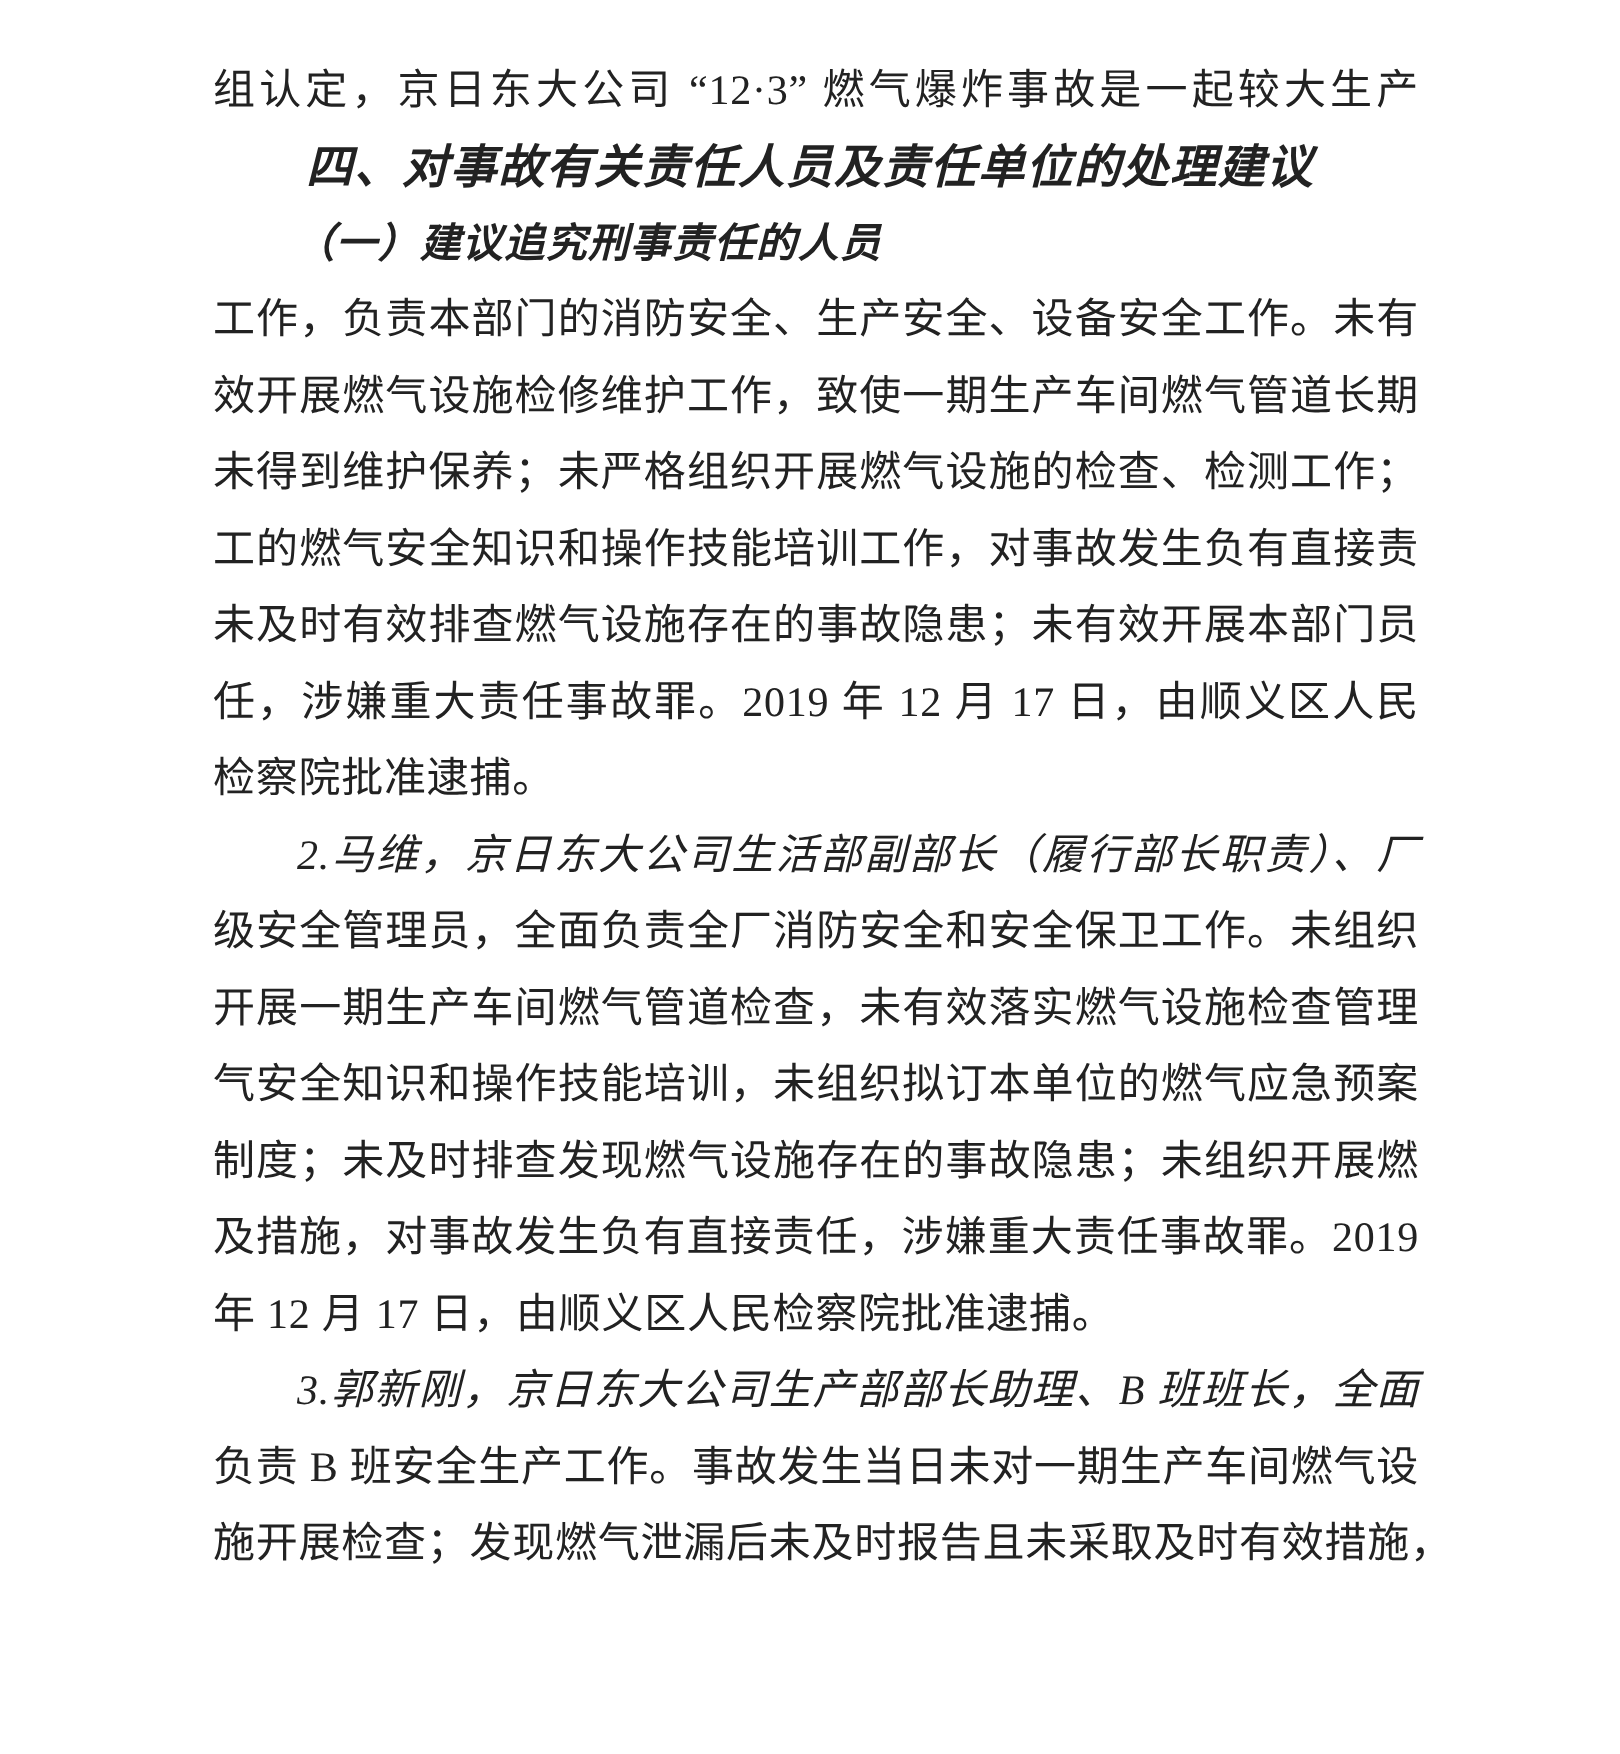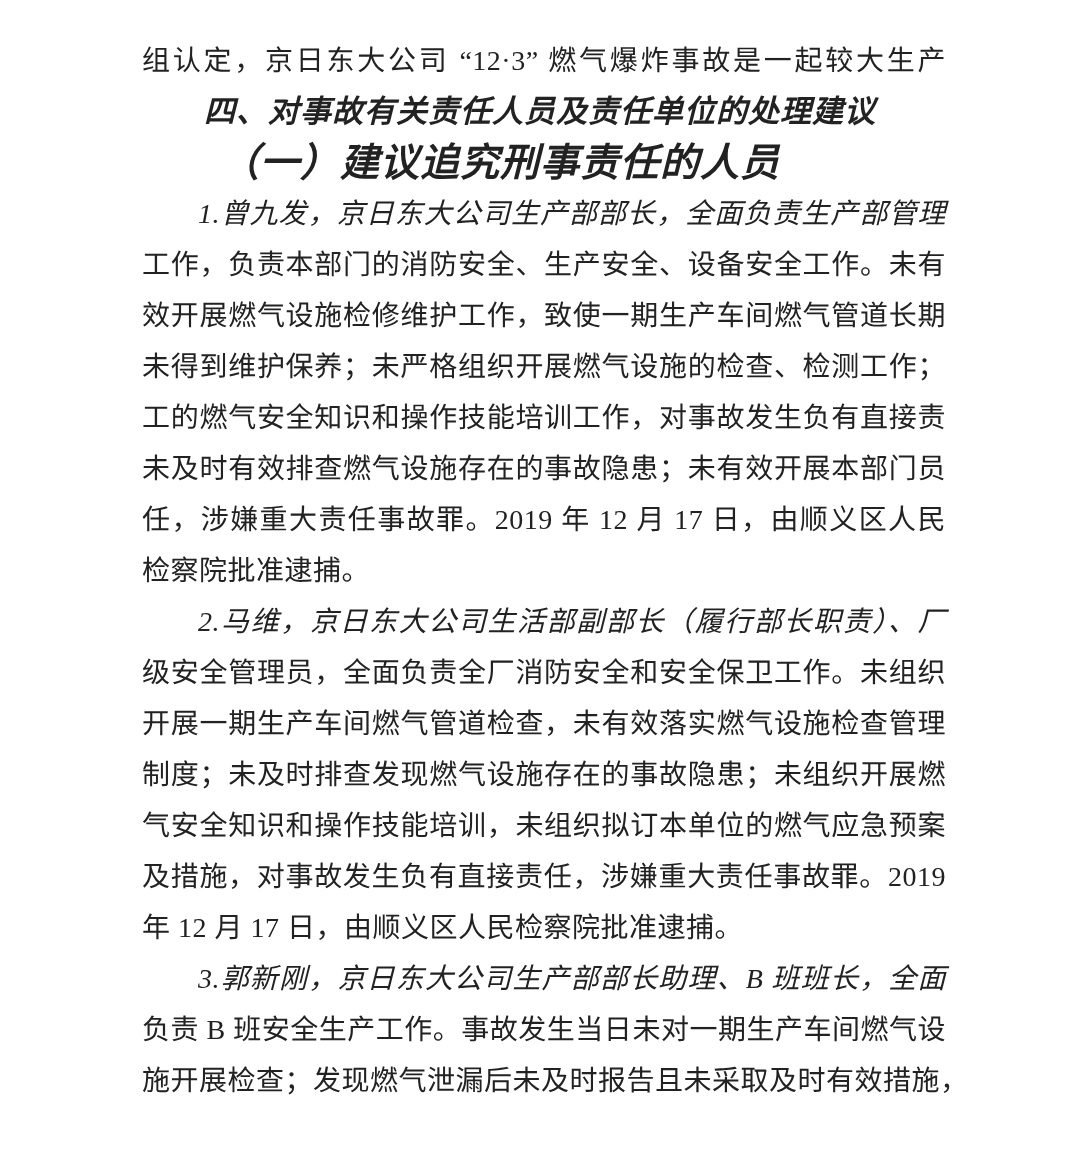--- a/index.html
+++ b/index.html
@@ -41,54 +41,53 @@
   .block.h1 .line {
     font-family: "Liberation Sans", sans-serif;
     font-weight: 700;
     font-size: 31px;
     letter-spacing: 1px;
   }
   
   .block.h2 .line {
     font-family: "Liberation Serif", serif;
     font-weight: 700;
-    font-size: 39px;
+    font-size: 27px;
     letter-spacing: 1px;
   }
 </style>
 </head>
 <body>
 
 <main class="page">
 
 <div class="block body">
       <div class="line fill">组认定，京日东大公司 “12·3” 燃气爆炸事故是一起较大生产</div>
     </div>
     <div class="block h1">
       <div class="line indent">四、对事故有关责任人员及责任单位的处理建议</div>
     </div>
     <div class="block h2">
       <div class="line indent">（一）建议追究刑事责任的人员</div>
     </div>
     <div class="block body">
-      <div class="line indent fill">1.曾九发，京日东大公司生产部部长，全面负责生产部管理</div>
       <div class="line fill">工作，负责本部门的消防安全、生产安全、设备安全工作。未有</div>
       <div class="line fill">效开展燃气设施检修维护工作，致使一期生产车间燃气管道长期</div>
       <div class="line fill">未得到维护保养；未严格组织开展燃气设施的检查、检测工作；</div>
       <div class="line fill">工的燃气安全知识和操作技能培训工作，对事故发生负有直接责</div>
       <div class="line fill">未及时有效排查燃气设施存在的事故隐患；未有效开展本部门员</div>
       <div class="line fill">任，涉嫌重大责任事故罪。2019 年 12 月 17 日，由顺义区人民</div>
       <div class="line">检察院批准逮捕。</div>
     </div>
     <div class="block body">
       <div class="line indent fill">2.马维，京日东大公司生活部副部长（履行部长职责）、厂</div>
       <div class="line fill">级安全管理员，全面负责全厂消防安全和安全保卫工作。未组织</div>
       <div class="line fill">开展一期生产车间燃气管道检查，未有效落实燃气设施检查管理</div>
+      <div class="line fill">气安全知识和操作技能培训，未组织拟订本单位的燃气应急预案</div>
       <div class="line fill">制度；未及时排查发现燃气设施存在的事故隐患；未组织开展燃</div>
-      <div class="line fill">气安全知识和操作技能培训，未组织拟订本单位的燃气应急预案</div>
       <div class="line fill">及措施，对事故发生负有直接责任，涉嫌重大责任事故罪。2019</div>
       <div class="line">年 12 月 17 日，由顺义区人民检察院批准逮捕。</div>
     </div>
     <div class="block body">
       <div class="line indent fill">3.郭新刚，京日东大公司生产部部长助理、B 班班长，全面</div>
       <div class="line fill">负责 B 班安全生产工作。事故发生当日未对一期生产车间燃气设</div>
       <div class="line fill">施开展检查；发现燃气泄漏后未及时报告且未采取及时有效措施，</div>
     </div>
   </main>
 

